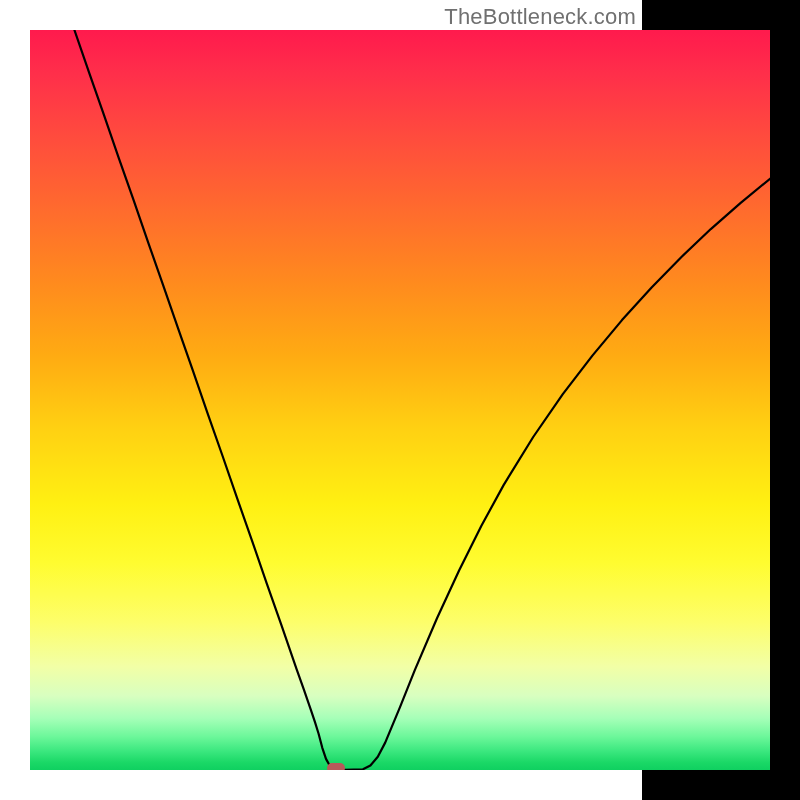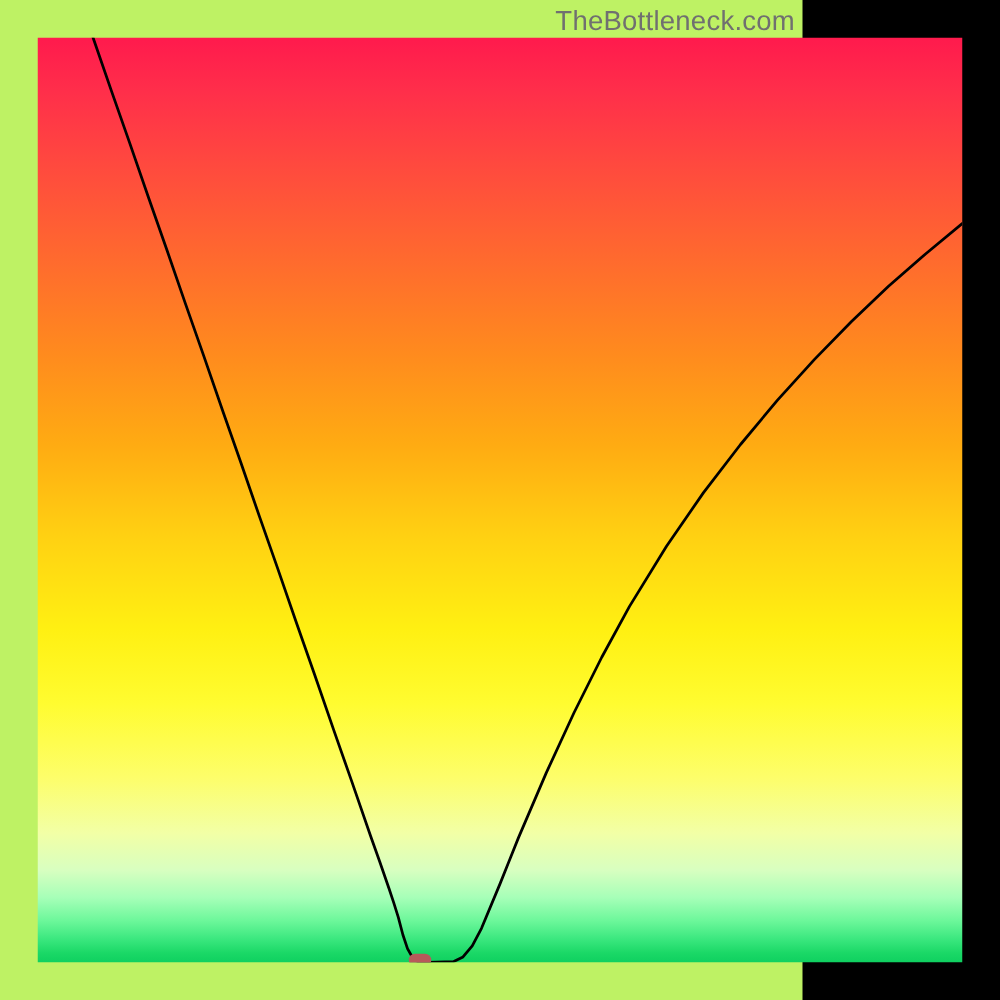--- a/index.html
+++ b/index.html
@@ -8,21 +8,21 @@
     width: 800px;
     height: 800px;
     background: #000;
     overflow: hidden;
     font-family: Arial, Helvetica, sans-serif;
   }
   .frame {
     position: absolute;
     left: 0; top: 0;
     width: 642px; height: 800px;
-    background: #bef264;
+    background: #ffffff;
   }
   .plot {
     position: absolute;
     left: 30px;
     top: 30px;
     width: 740px;
     height: 740px;
     overflow: hidden;
   }
   .gradient {

